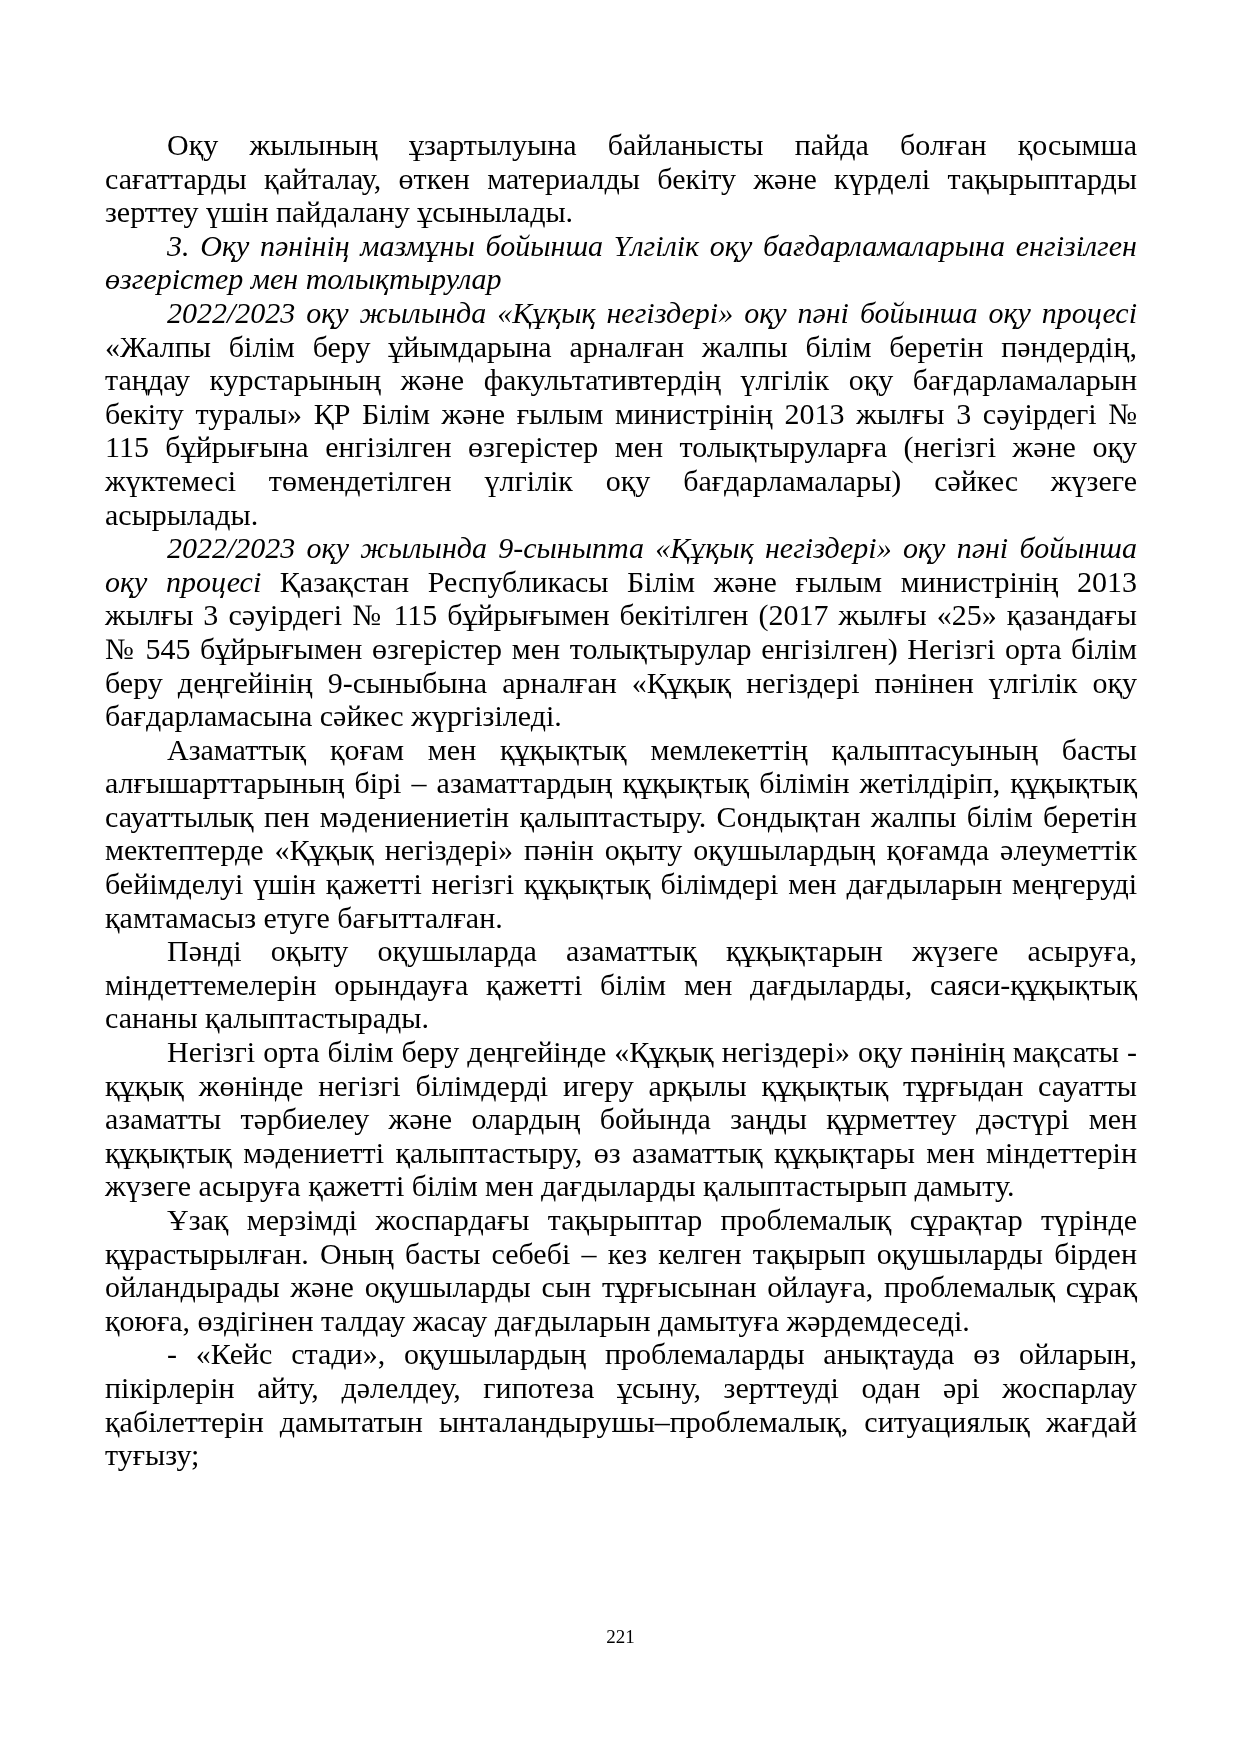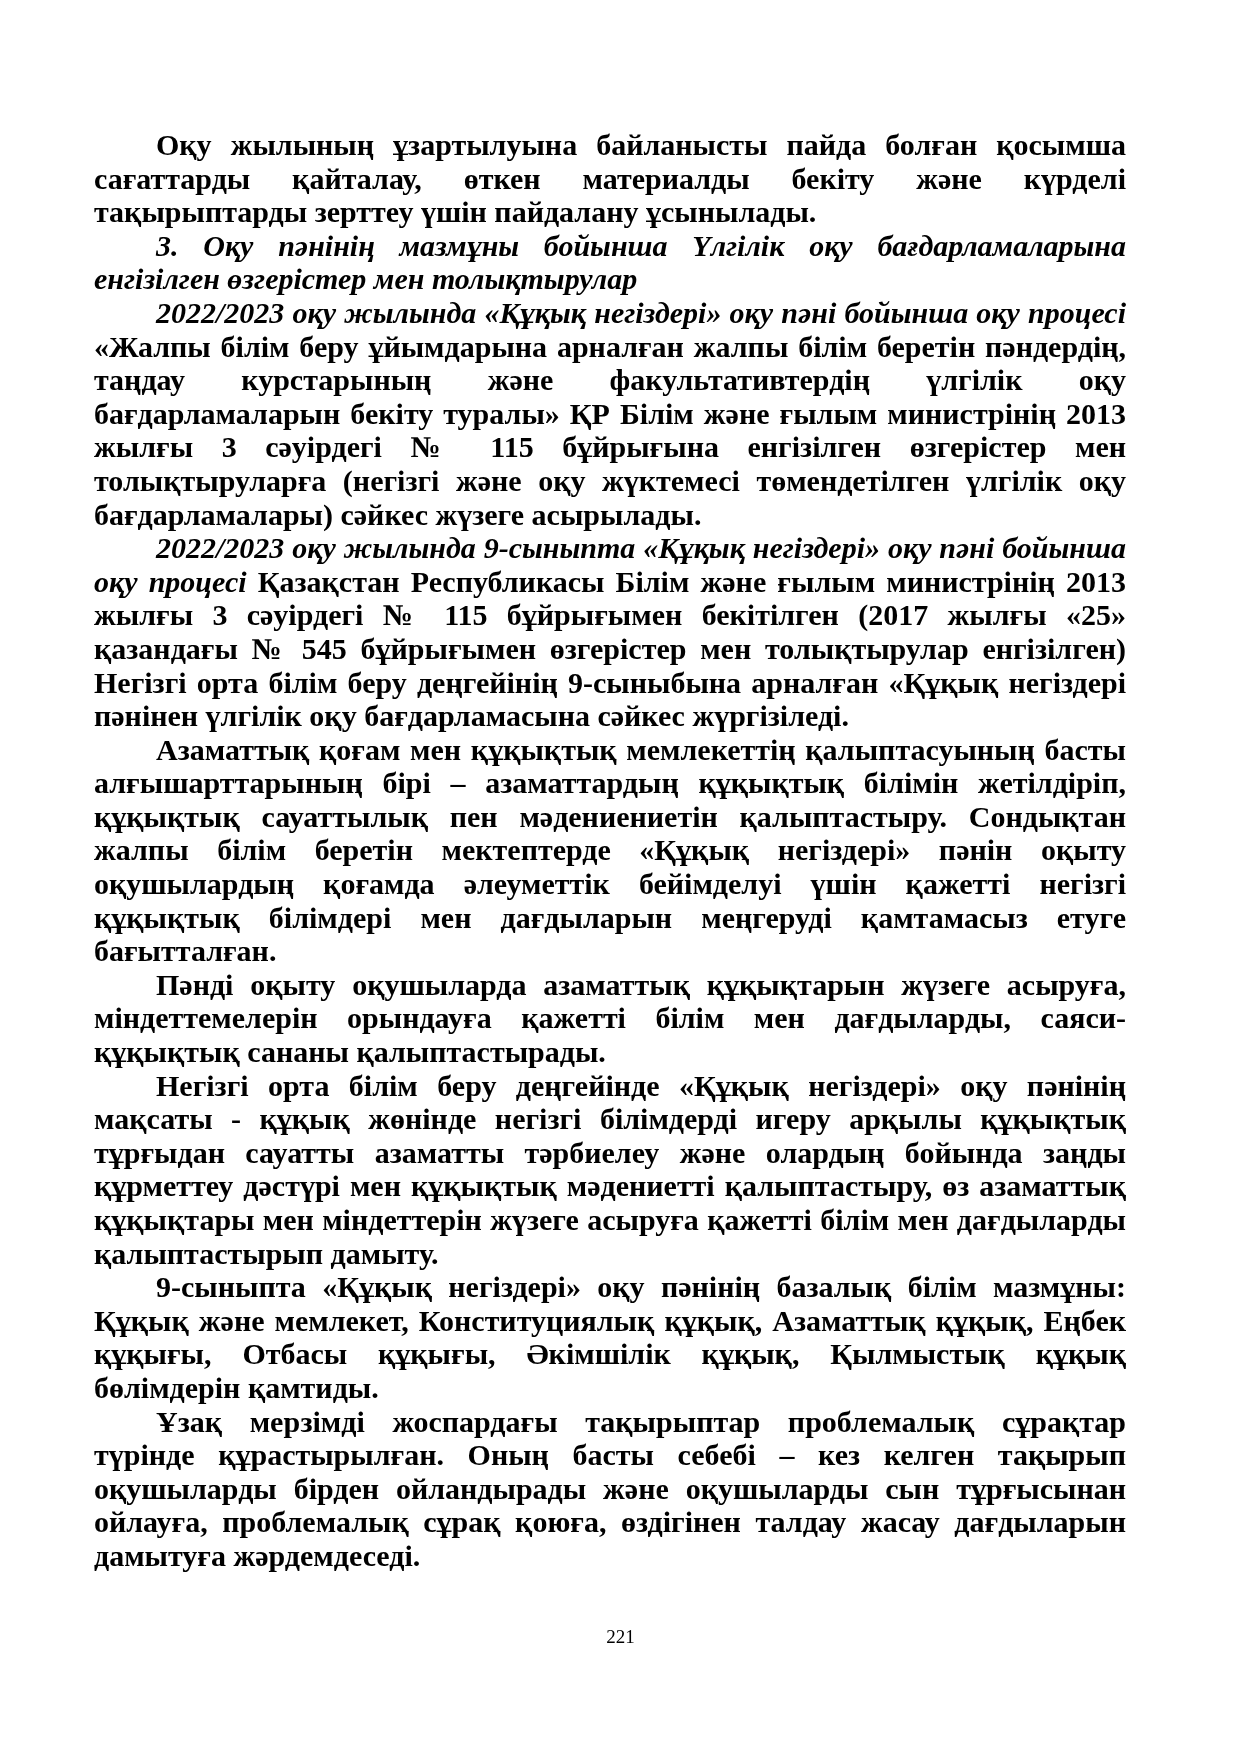--- a/index.html
+++ b/index.html
@@ -11,27 +11,26 @@
     position: relative;
     width: 1241px;
     height: 1755px;
     background: #ffffff;
     color: #000000;
     font-family: "Liberation Serif", "DejaVu Serif", serif;
     overflow: hidden;
   }
   .content {
     position: absolute;
-    left: 94px;
+    left: 105px;
     top: 128px;
     width: 1032px;
     font-size: 30px;
     line-height: 33.6px;
     text-align: justify;
-    font-weight: bold;
   }
   p.para {
     margin: 0;
     padding: 0;
     text-indent: 62px;
   }
   .it {
     font-style: italic;
   }
   .page-footer {
@@ -49,17 +48,17 @@
 
 <div class="page">
   <div class="content">
       <p class="para"><span>Оқу жылының ұзартылуына байланысты пайда болған қосымша сағаттарды қайталау, өткен материалды бекіту және күрделі тақырыптарды зерттеу үшін пайдалану ұсынылады.</span></p>
       <p class="para"><span class="it">3. Оқу пәнінің мазмұны бойынша Үлгілік оқу бағдарламаларына енгізілген өзгерістер мен толықтырулар</span></p>
       <p class="para"><span class="it">2022/2023 оқу жылында «Құқық негіздері» оқу пәні бойынша оқу процесі </span><span>«Жалпы білім беру ұйымдарына арналған жалпы білім беретін пәндердің, таңдау курстарының және факультативтердің үлгілік оқу бағдарламаларын бекіту туралы» ҚР Білім және ғылым министрінің 2013 жылғы 3 сәуірдегі № 115 бұйрығына енгізілген өзгерістер мен толықтыруларға (негізгі және оқу жүктемесі төмендетілген үлгілік оқу бағдарламалары) сәйкес жүзеге асырылады.</span></p>
       <p class="para"><span class="it">2022/2023 оқу жылында 9-сыныпта «Құқық негіздері» оқу пәні бойынша оқу процесі </span><span>Қазақстан Республикасы Білім және ғылым министрінің 2013 жылғы 3 сәуірдегі № 115 бұйрығымен бекітілген (2017 жылғы «25» қазандағы № 545 бұйрығымен өзгерістер мен толықтырулар енгізілген) Негізгі орта білім беру деңгейінің 9-сыныбына арналған «Құқық негіздері пәнінен үлгілік оқу бағдарламасына сәйкес жүргізіледі.</span></p>
       <p class="para"><span>Азаматтық қоғам мен құқықтық мемлекеттің қалыптасуының басты алғышарттарының бірі – азаматтардың құқықтық білімін жетілдіріп, құқықтық сауаттылық пен мәдениениетін қалыптастыру. Сондықтан жалпы білім беретін мектептерде «Құқық негіздері» пәнін оқыту оқушылардың қоғамда әлеуметтік бейімделуі үшін қажетті негізгі құқықтық білімдері мен дағдыларын меңгеруді қамтамасыз етуге бағытталған.</span></p>
       <p class="para"><span>Пәнді оқыту оқушыларда азаматтық құқықтарын жүзеге асыруға, міндеттемелерін орындауға қажетті білім мен дағдыларды, саяси-құқықтық сананы қалыптастырады.</span></p>
       <p class="para"><span>Негізгі орта білім беру деңгейінде «Құқық негіздері» оқу пәнінің мақсаты - құқық жөнінде негізгі білімдерді игеру арқылы құқықтық тұрғыдан сауатты азаматты тәрбиелеу және олардың бойында заңды құрметтеу дәстүрі мен құқықтық мәдениетті қалыптастыру, өз азаматтық құқықтары мен міндеттерін жүзеге асыруға қажетті білім мен дағдыларды қалыптастырып дамыту.</span></p>
-      <p class="para"><span>9-сыныпта «Құқық негіздері» оқу пәнінің базалық білім мазмұны: Құқық және мемлекет, Конституциялық құқық, Азаматтық құқық, Еңбек құқығы, Отбасы құқығы, Әкімшілік құқық, Қылмыстық құқық бөлімдерін қамтиды.</span></p>
       <p class="para"><span>Ұзақ мерзімді жоспардағы тақырыптар проблемалық сұрақтар түрінде құрастырылған. Оның басты себебі – кез келген тақырып оқушыларды бірден ойландырады және оқушыларды сын тұрғысынан ойлауға, проблемалық сұрақ қоюға, өздігінен талдау жасау дағдыларын дамытуға жәрдемдеседі.</span></p>
+      <p class="para"><span>- «Кейс стади», оқушылардың проблемаларды анықтауда өз ойларын, пікірлерін айту, дәлелдеу, гипотеза ұсыну, зерттеуді одан әрі жоспарлау қабілеттерін дамытатын ынталандырушы–проблемалық, ситуациялық жағдай туғызу;</span></p>
     </div>
   <div class="page-footer">221</div>
 </div>
 
 </body></html>

